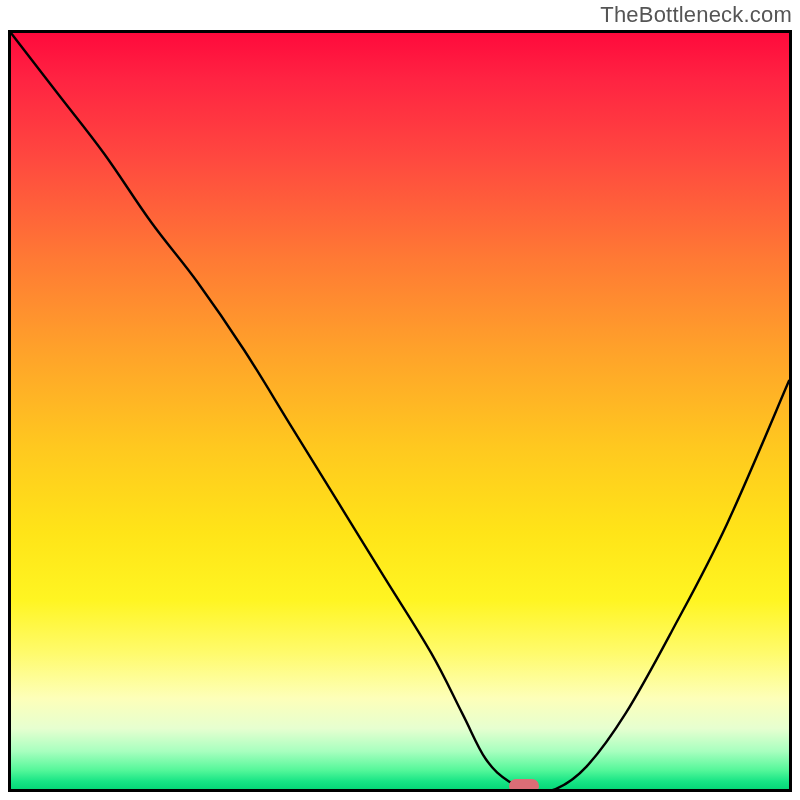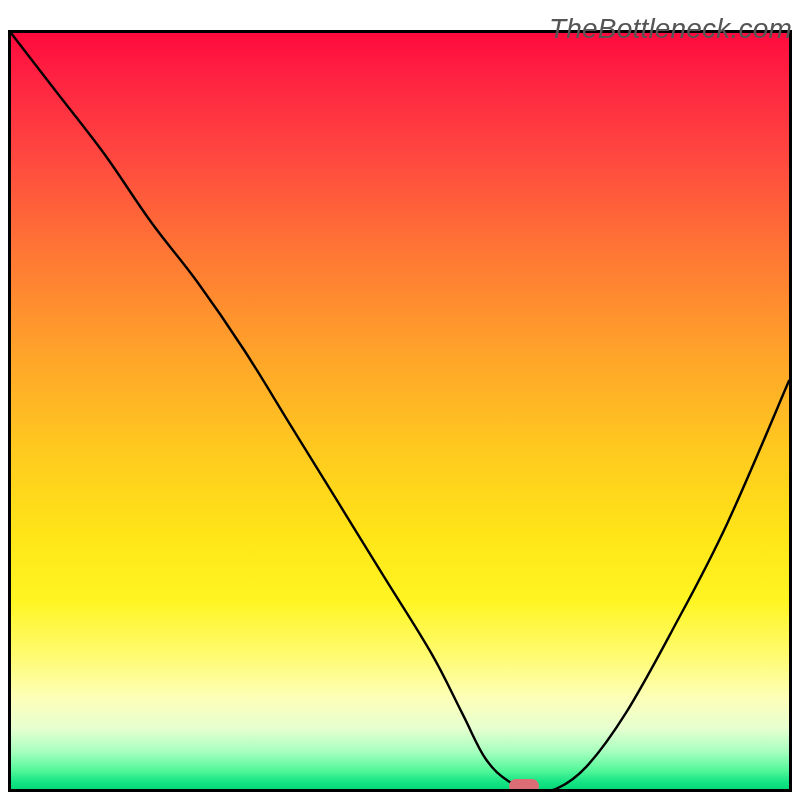--- a/index.html
+++ b/index.html
@@ -10,28 +10,27 @@
     background: #ffffff;
     font-family: Arial, Helvetica, sans-serif;
   }
   .container {
     position: relative;
     width: 800px;
     height: 800px;
   }
   .watermark {
     position: absolute;
-    top: 13px;
+    top: 2px;
     right: 8px;
-    font-size: 28px;
+    font-size: 22px;
     font-weight: 500;
     color: #555555;
     letter-spacing: 0.2px;
     z-index: 20;
-    font-style: italic;
   }
   .plot-box {
     position: absolute;
     left: 8px;
     top: 30px;
     width: 784px;
     height: 762px;
     border: 3.5px solid #000000;
     box-sizing: border-box;
     overflow: hidden;

